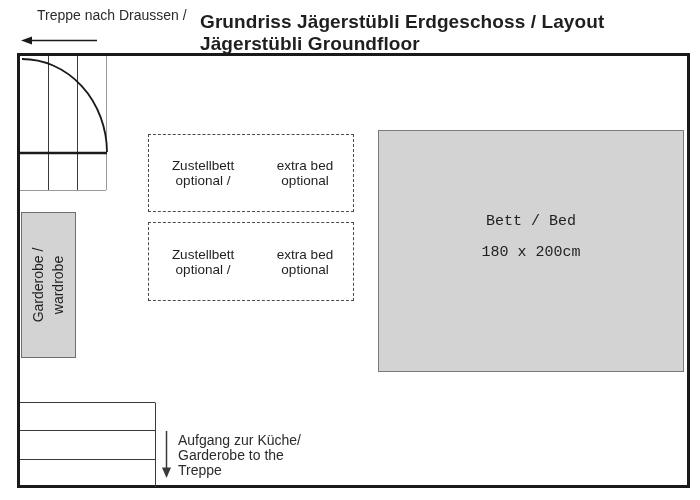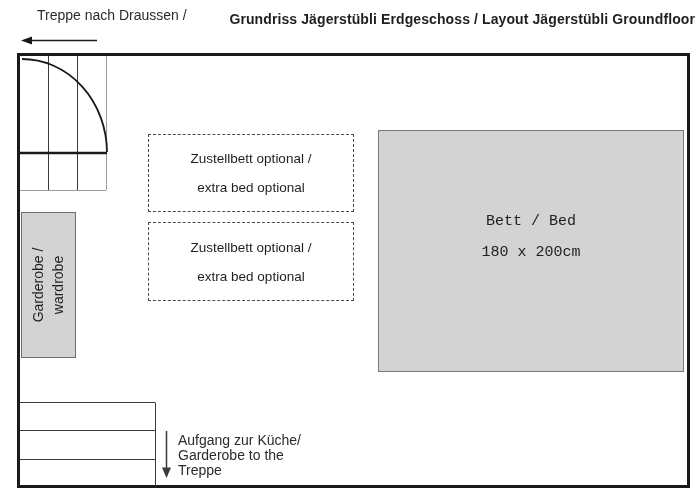--- a/index.html
+++ b/index.html
@@ -12,22 +12,22 @@
     color: #1f1f1f;
     overflow: hidden;
   }
   .svg-layer { position: absolute; left: 0; top: 0; }
 
   .title {
     position: absolute;
     left: 200px;
     top: 11px;
     width: 495px;
-    text-align: right;
-    font-size: 14px;
+    text-align: left;
+    font-size: 19px;
     font-weight: bold;
     letter-spacing: 0.1px;
   }
 
   .small-label {
     position: absolute;
     font-size: 14px;
     line-height: 14px;
     color: #2b2b2b;
   }
@@ -72,21 +72,21 @@
   }
 
   .dashed-box {
     position: absolute;
     box-sizing: border-box;
     left: 148px;
     width: 206px;
     border: 1.5px dashed #4a4a4a;
     background: #ffffff;
     display: flex;
-    flex-direction: column;
+    flex-direction: row;
     align-items: center;
     justify-content: center;
     text-align: center;
     font-size: 13.5px;
   }
   .dashed-box .line { margin: 7px 0; }
   .dash1 { top: 134px; height: 78px; }
   .dash2 { top: 222px; height: 79px; }
 </style>
 </head>

